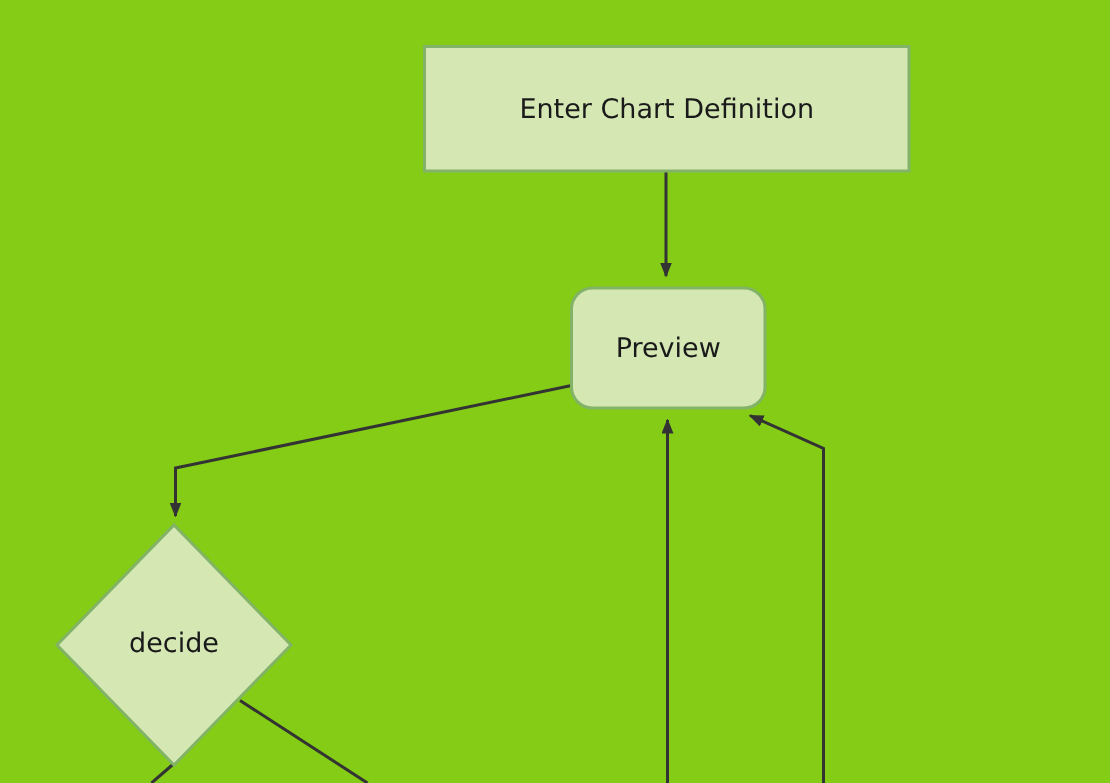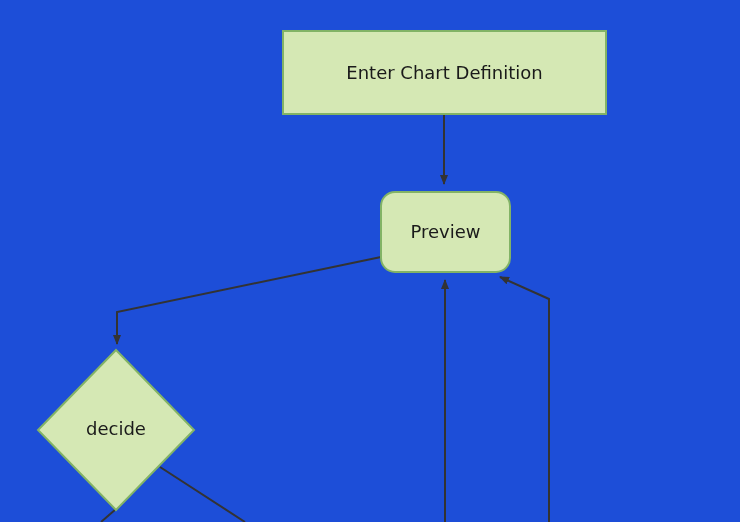--- a/index.html
+++ b/index.html
@@ -10,21 +10,21 @@
   body {
     width: 740px;
     height: 522px;
     overflow: hidden;
     font-family: "DejaVu Sans", "Liberation Sans", sans-serif;
   }
   #flowchart-canvas {
     position: relative;
     width: 740px;
     height: 522px;
-    background: #1d4ed8;
+    background: #84cc16;
   }
   #flowchart-svg {
     position: absolute;
     top: 0;
     left: 0;
     width: 740px;
     height: 522px;
     display: block;
   }
   .node-label {

